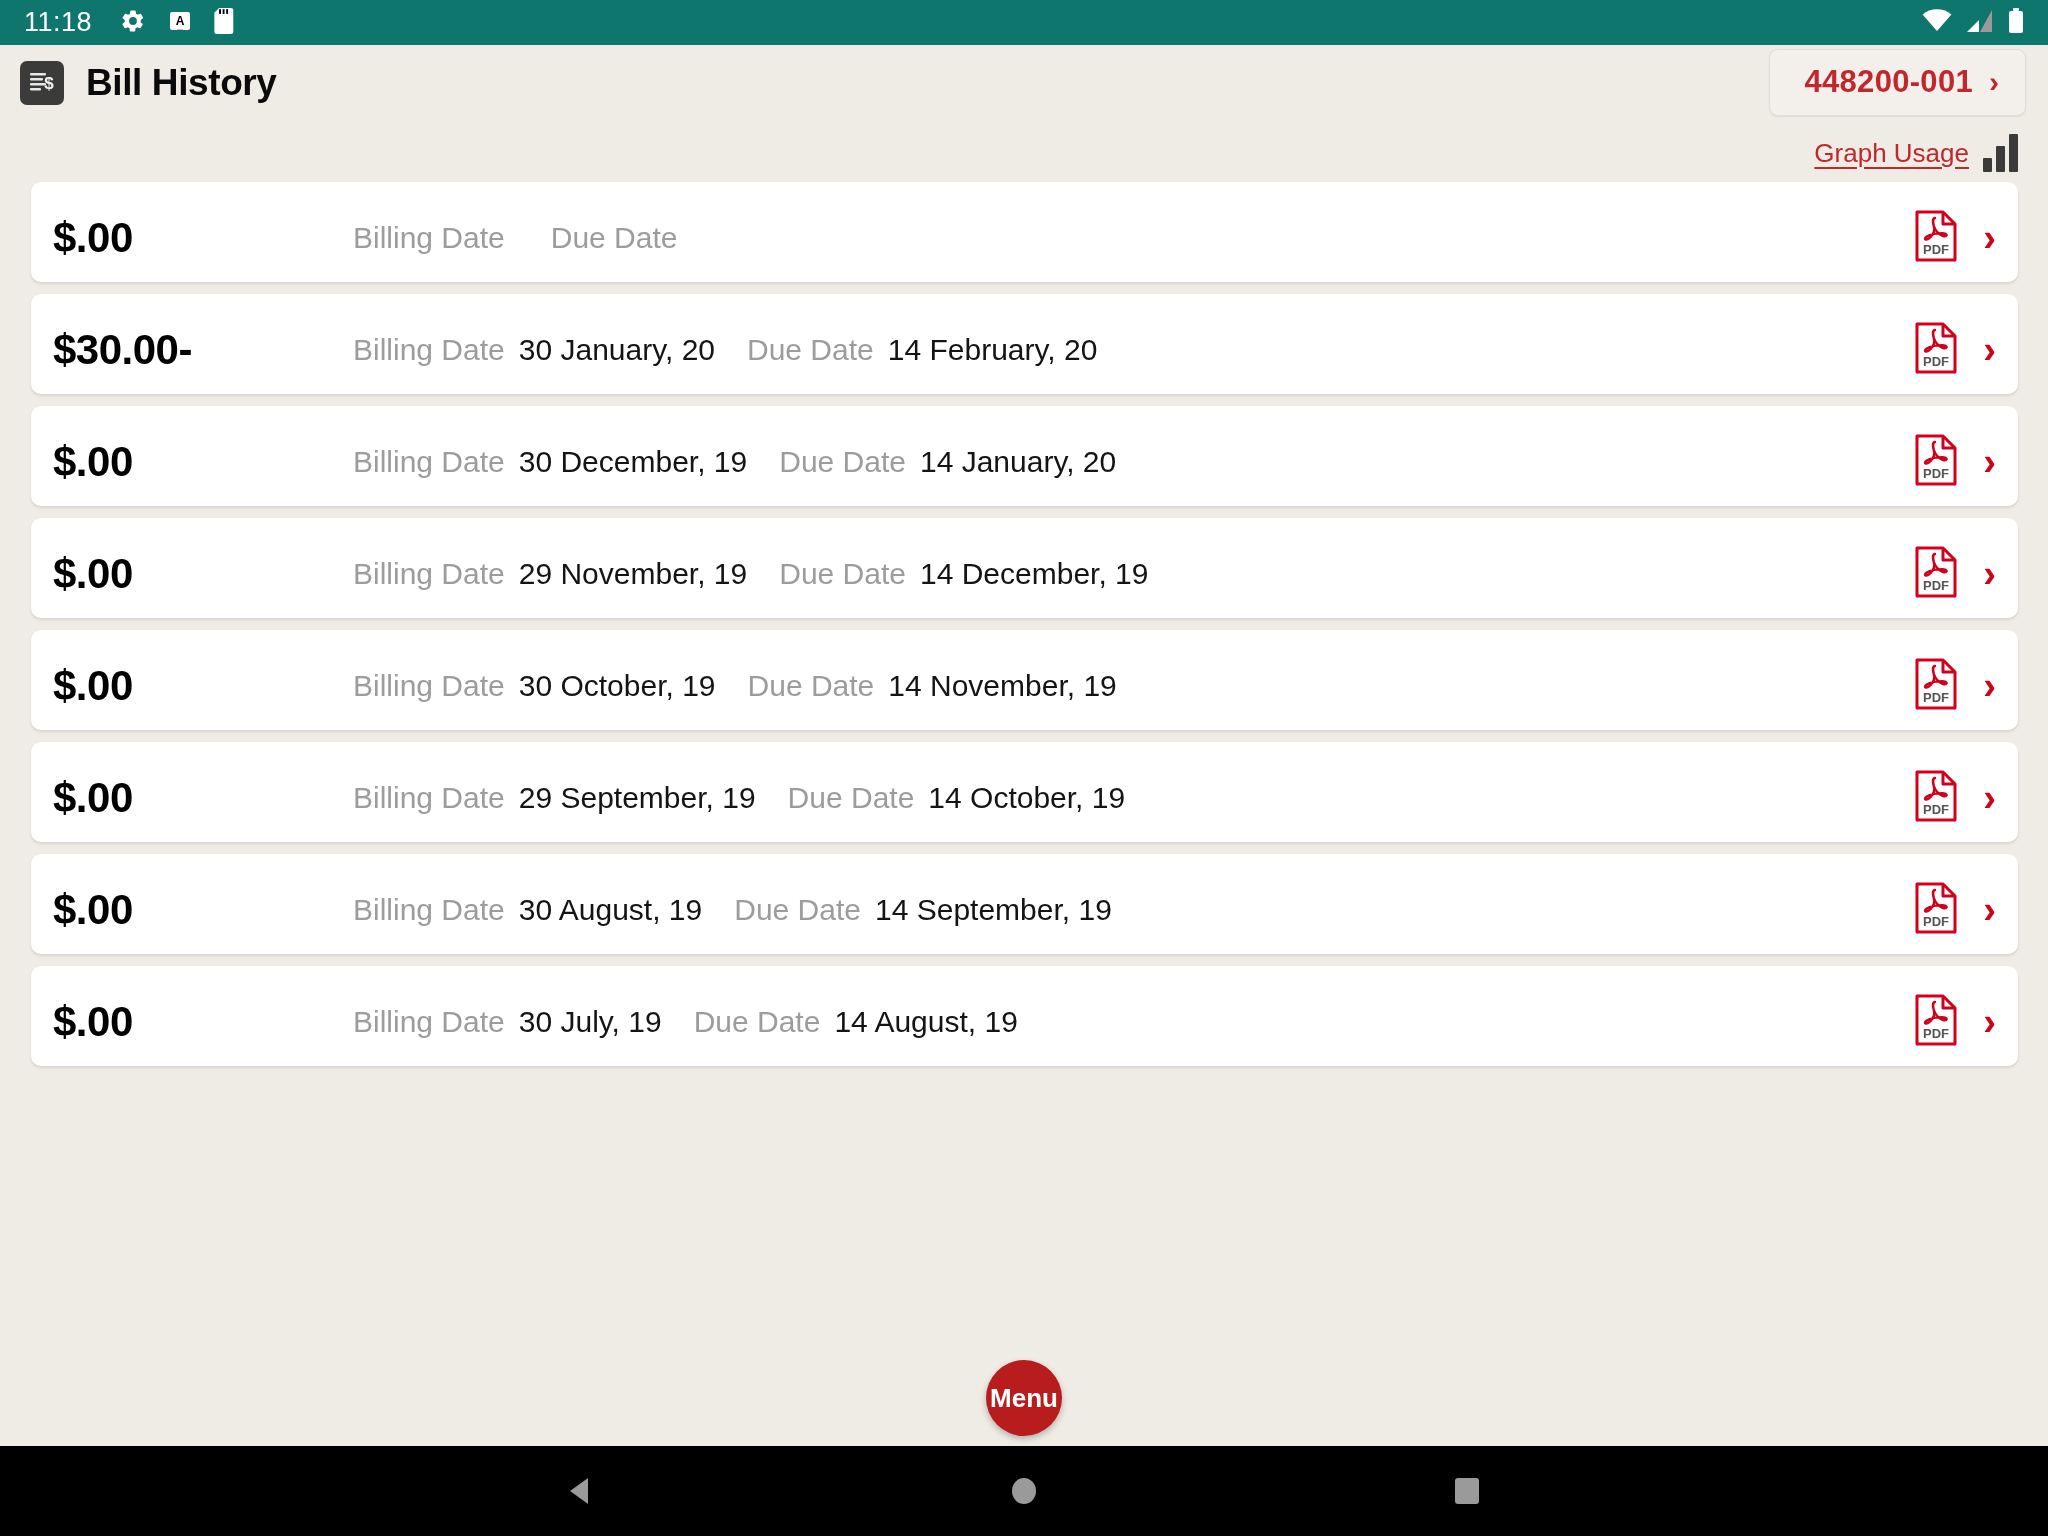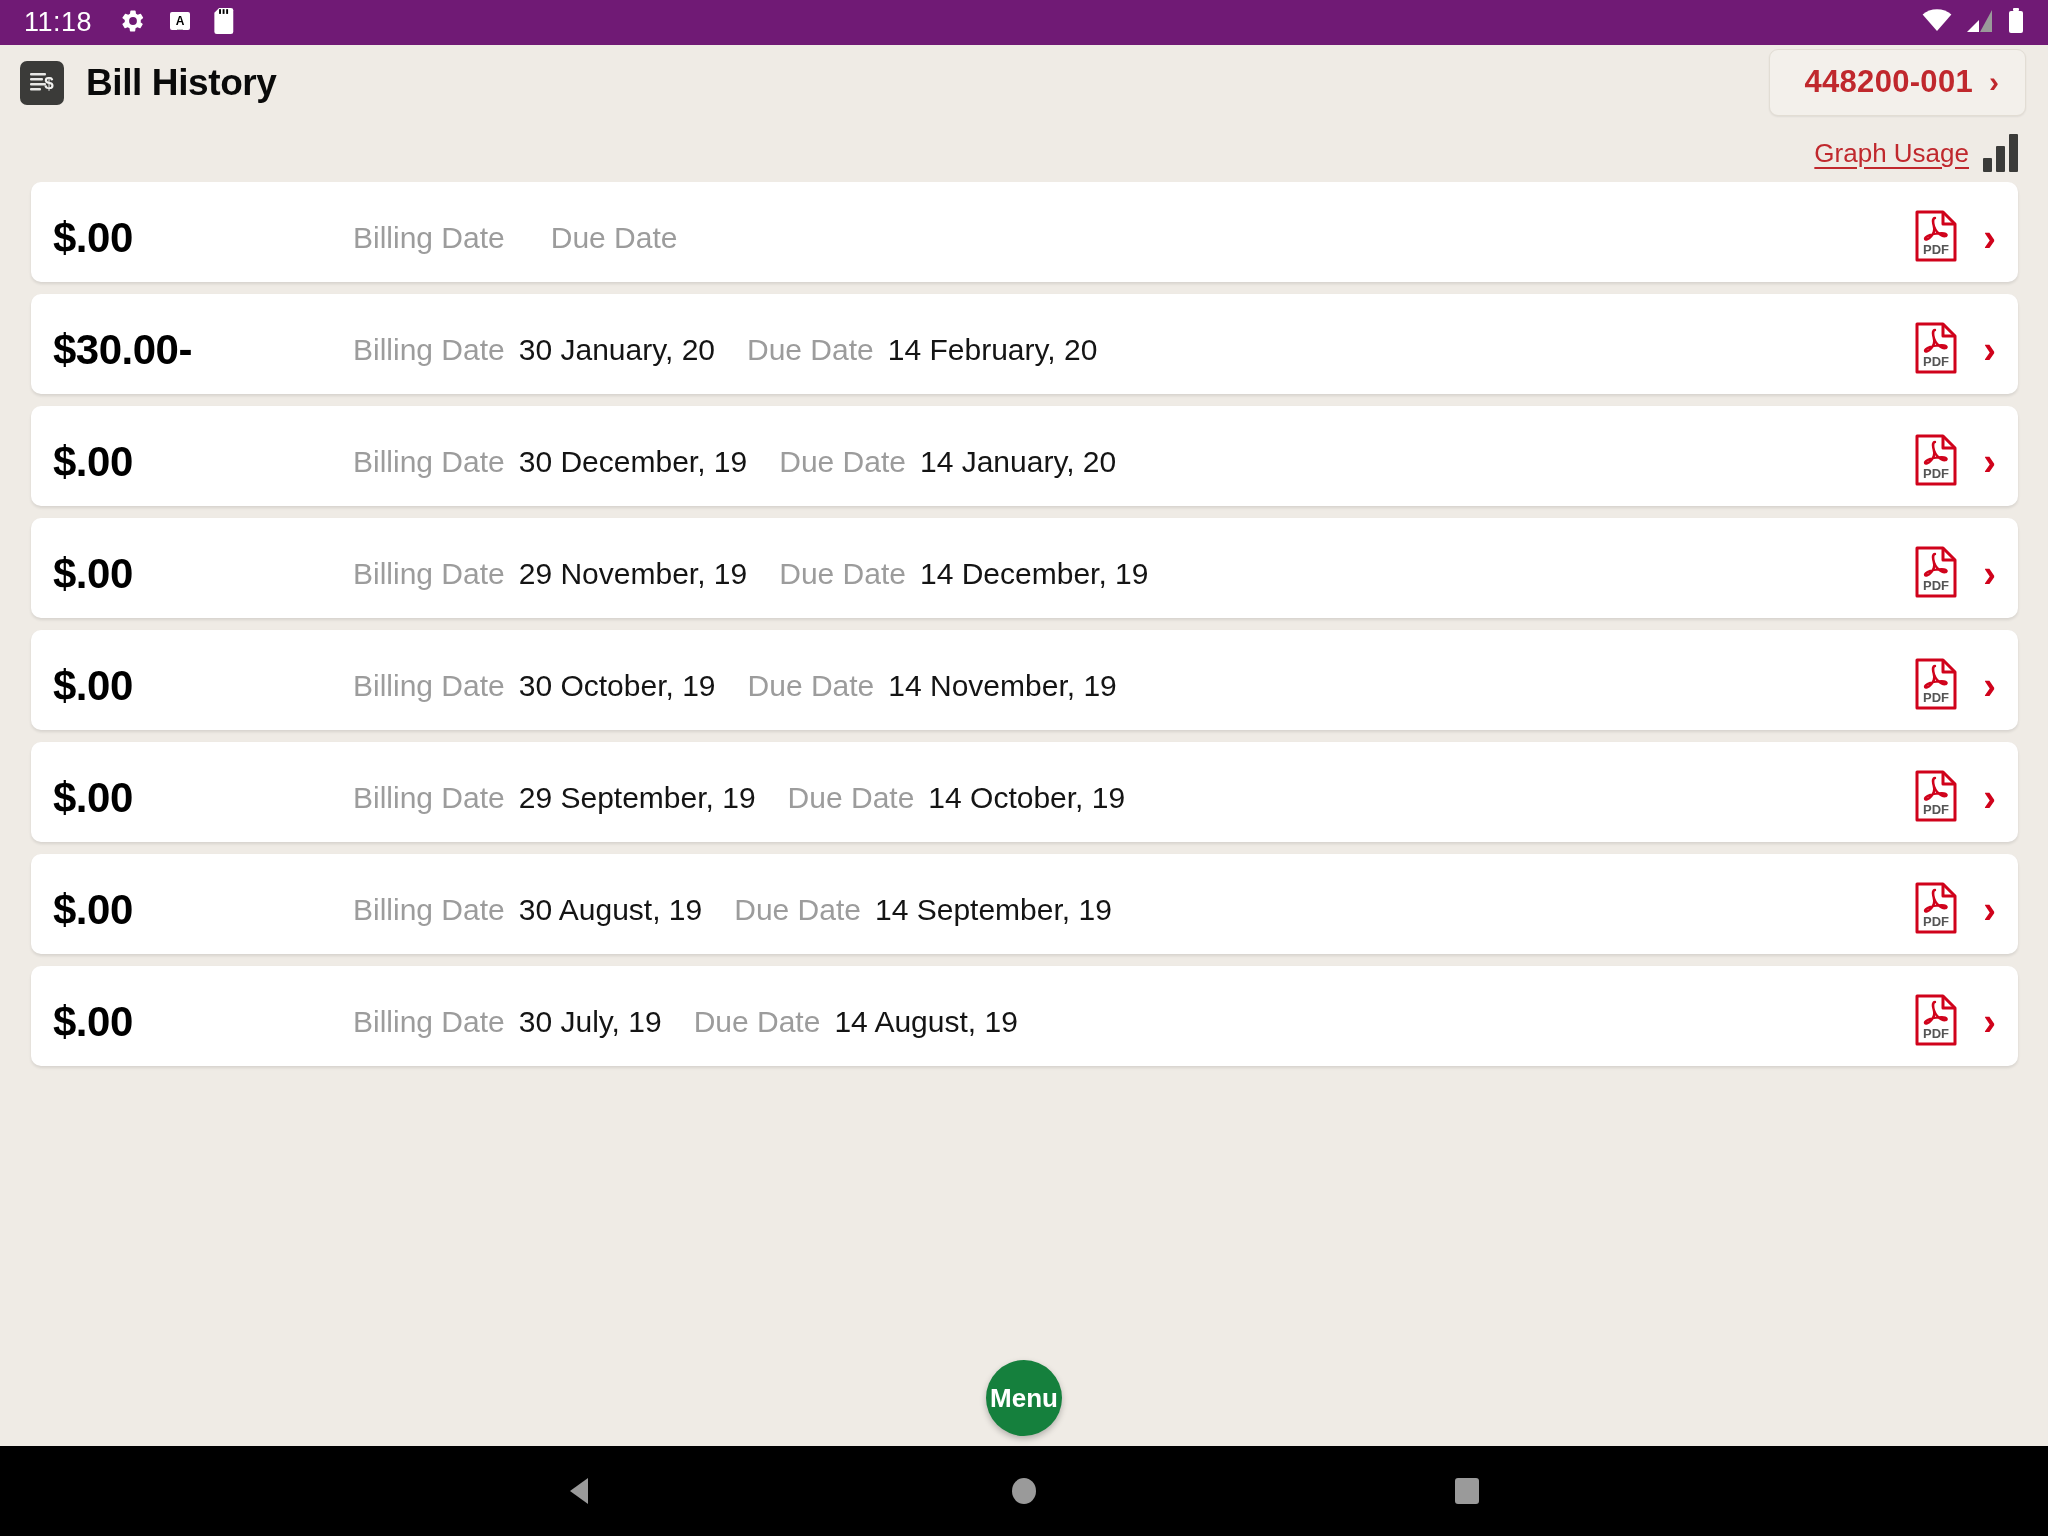--- a/index.html
+++ b/index.html
@@ -11,21 +11,21 @@
   }
   .device {
     position: relative;
     width: 2048px; height: 1536px;
     background: #000;
     display: flex; flex-direction: column;
   }
 
   
   .statusbar {
-    height: 45px; background: #701a75; color: #fff;
+    height: 45px; background: #0f766e; color: #fff;
     display: flex; align-items: center;
     padding: 0 24px;
     flex: 0 0 45px;
   }
   .sb-time {
     font-size: 27px; font-weight: 400; letter-spacing: 0.5px;
     margin-right: 28px; color:#fff;
   }
   .sb-icons-left { display: flex; align-items: center; gap: 22px; }
   .sb-spacer { flex: 1; }
@@ -137,21 +137,21 @@
   
   .fab-zone {
     flex: 0 0 96px;
     background: #efebe5;
     display: flex; align-items: center; justify-content: center;
     position: relative;
     z-index: 5;
   }
   .fab {
     width: 76px; height: 76px; border-radius: 50%;
-    background: #15803d;
+    background: #b91c1c;
     color: #fff; font-size: 26px; font-weight: bold;
     display: flex; align-items: center; justify-content: center;
     box-shadow: 0 3px 6px rgba(0,0,0,0.25);
     cursor: pointer;
   }
 
   
   .navbar {
     flex: 0 0 86px;
     background: #000;

